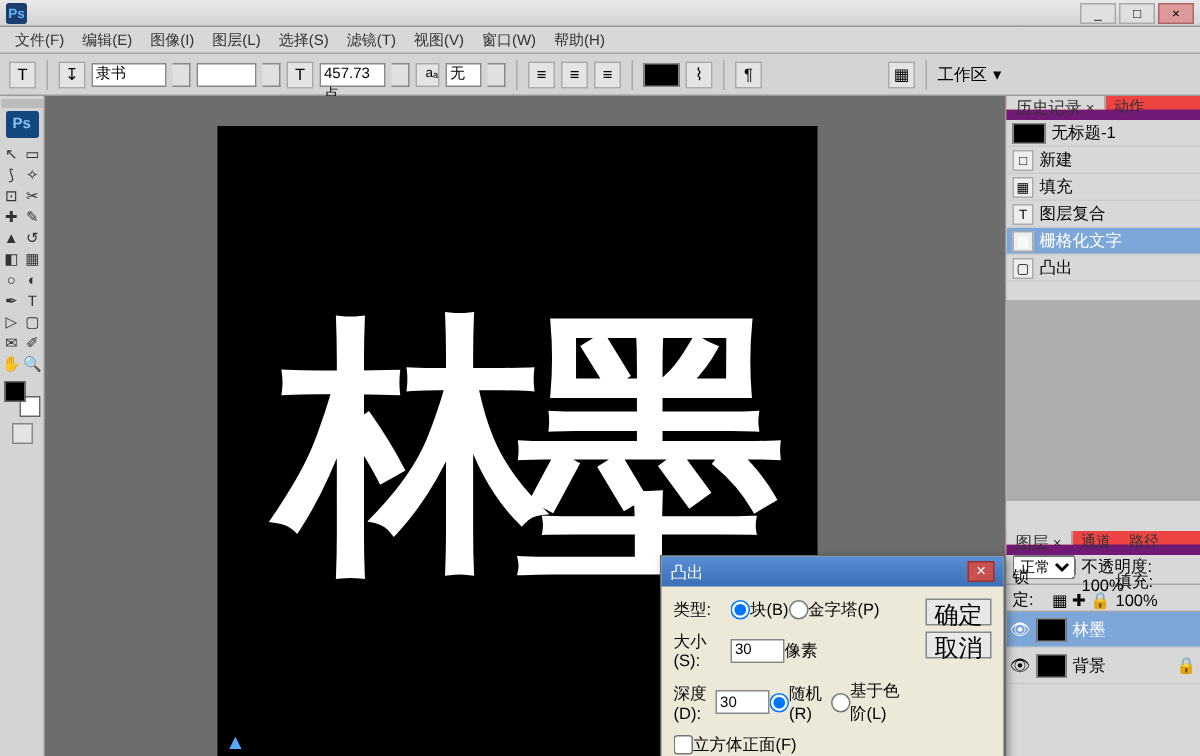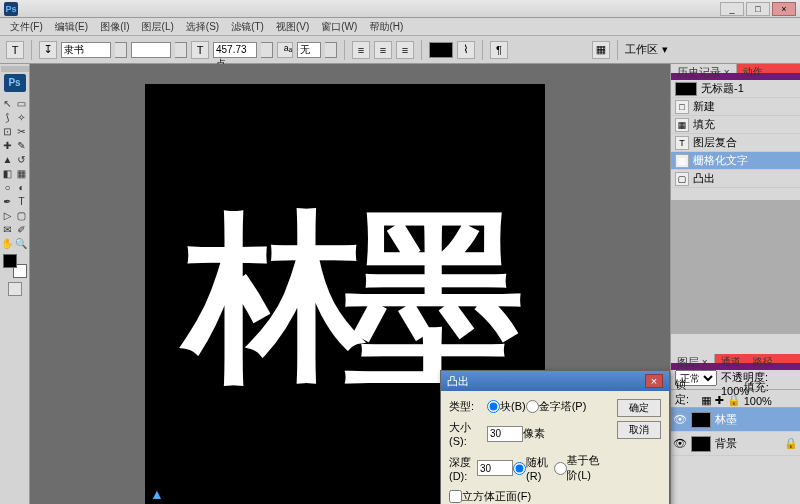--- a/index.html
+++ b/index.html
@@ -56,21 +56,21 @@
 .dialog{position:absolute;left:440px;top:370px;width:230px;background:#ece9d8;border:1px solid #666;box-shadow:2px 2px 6px rgba(0,0,0,.4)}
 .dlg-title{height:20px;background:linear-gradient(#5a8fd6,#3a6fb6);display:flex;align-items:center;padding:0 6px;color:#fff;font-size:11px}
 .dlg-title .x{margin-left:auto;width:18px;height:14px;background:#c75050;color:#fff;text-align:center;line-height:12px;cursor:pointer;border:1px solid #933}
 .dlg-body{padding:8px;display:flex;gap:8px}
 .dlg-fields{flex:1;display:flex;flex-direction:column;gap:6px;font-size:10px}
 .dlg-row{display:flex;align-items:center;gap:0}
 .dlg-row .lbl{width:38px}
 .dlg-row input[type=text]{width:36px;height:16px;border:1px solid #888;font-size:10px;padding:0 2px}
 .dlg-row input[type=radio],.dlg-row input[type=checkbox]{margin:0}
 .dlg-btns{display:flex;flex-direction:column;gap:4px}
-.dlg-btns button{width:44px;height:18px;font-size:10px;background:#e8e8e8;border:1px solid #888;cursor:pointer}
+.dlg-btns button{width:44px;height:18px;font-size:16px;background:#e8e8e8;border:1px solid #888;cursor:pointer}
 .guide{position:absolute;left:120px;bottom:2px;color:#5af;font-size:14px}
 </style>
 </head>
 <body>
 
 <div class="titlebar">
   <div class="ps-logo">Ps</div>
   <div class="win-ctrl">
     <div>_</div>
     <div>□</div>

